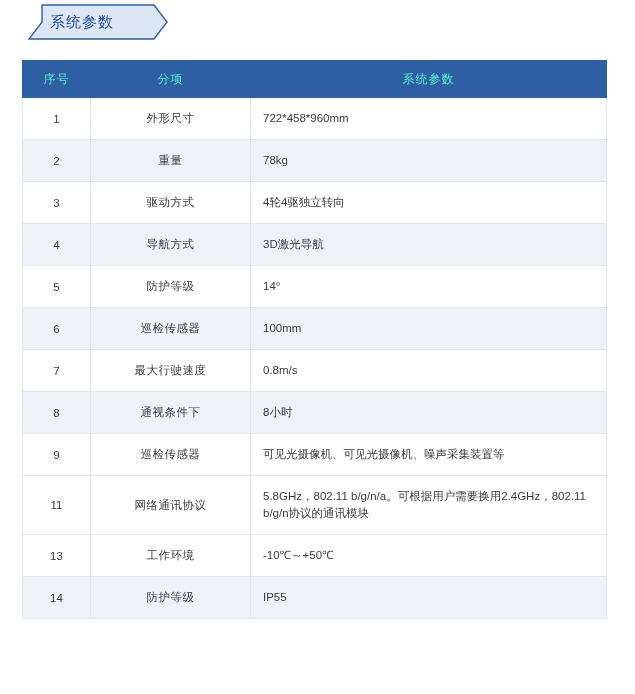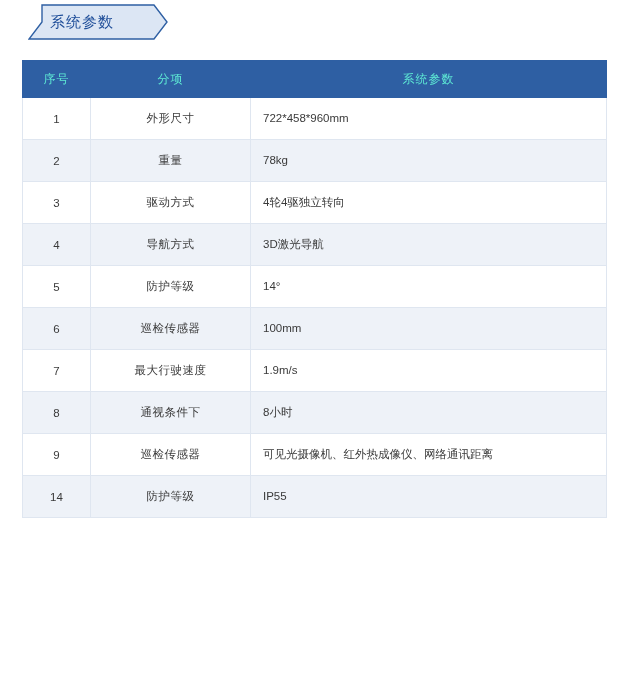--- a/index.html
+++ b/index.html
@@ -159,31 +159,41 @@
         <td class="val">14°</td>
       </tr>
       <tr class="even">
         <td class="idx">6</td>
         <td class="item">巡检传感器</td>
         <td class="val">100mm</td>
       </tr>
       <tr class="odd">
         <td class="idx">7</td>
         <td class="item">最大行驶速度</td>
-        <td class="val">1.9m/s</td>
+        <td class="val">0.8m/s</td>
       </tr>
       <tr class="even">
         <td class="idx">8</td>
         <td class="item">通视条件下</td>
         <td class="val">8小时</td>
       </tr>
       <tr class="odd">
         <td class="idx">9</td>
         <td class="item">巡检传感器</td>
-        <td class="val">可见光摄像机、红外热成像仪、网络通讯距离</td>
+        <td class="val">可见光摄像机、可见光摄像机、噪声采集装置等</td>
+      </tr>
+      <tr class="odd tall">
+        <td class="idx">11</td>
+        <td class="item">网络通讯协议</td>
+        <td class="val">5.8GHz，802.11 b/g/n/a。可根据用户需要换用2.4GHz，802.11 b/g/n协议的通讯模块</td>
+      </tr>
+      <tr class="odd">
+        <td class="idx">13</td>
+        <td class="item">工作环境</td>
+        <td class="val">-10℃～+50℃</td>
       </tr>
       <tr class="even">
         <td class="idx">14</td>
         <td class="item">防护等级</td>
         <td class="val">IP55</td>
       </tr>
     </tbody>
   </table>
 
 </div>

